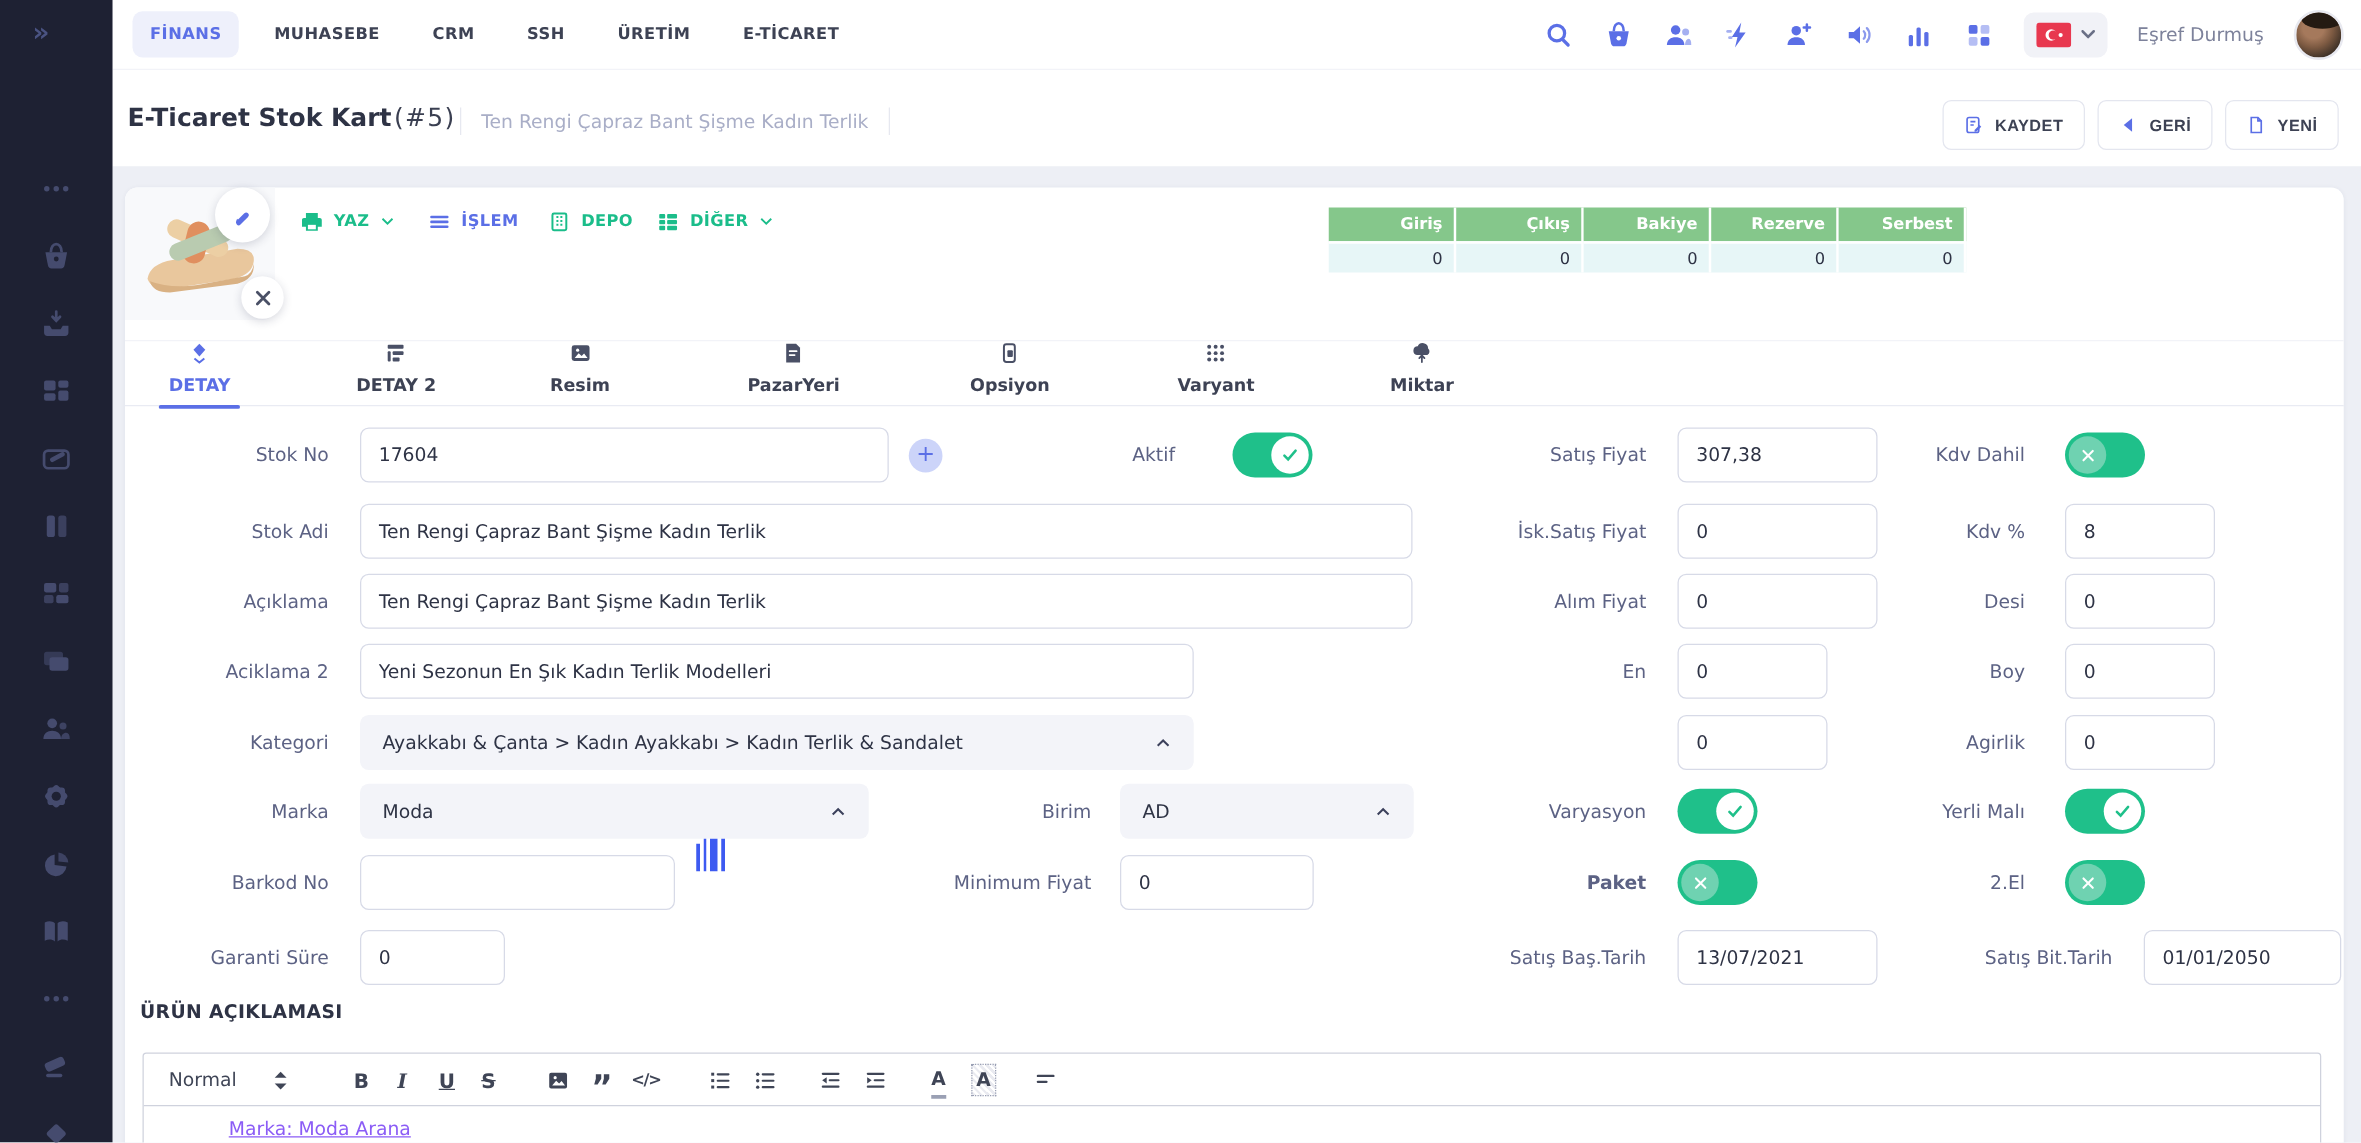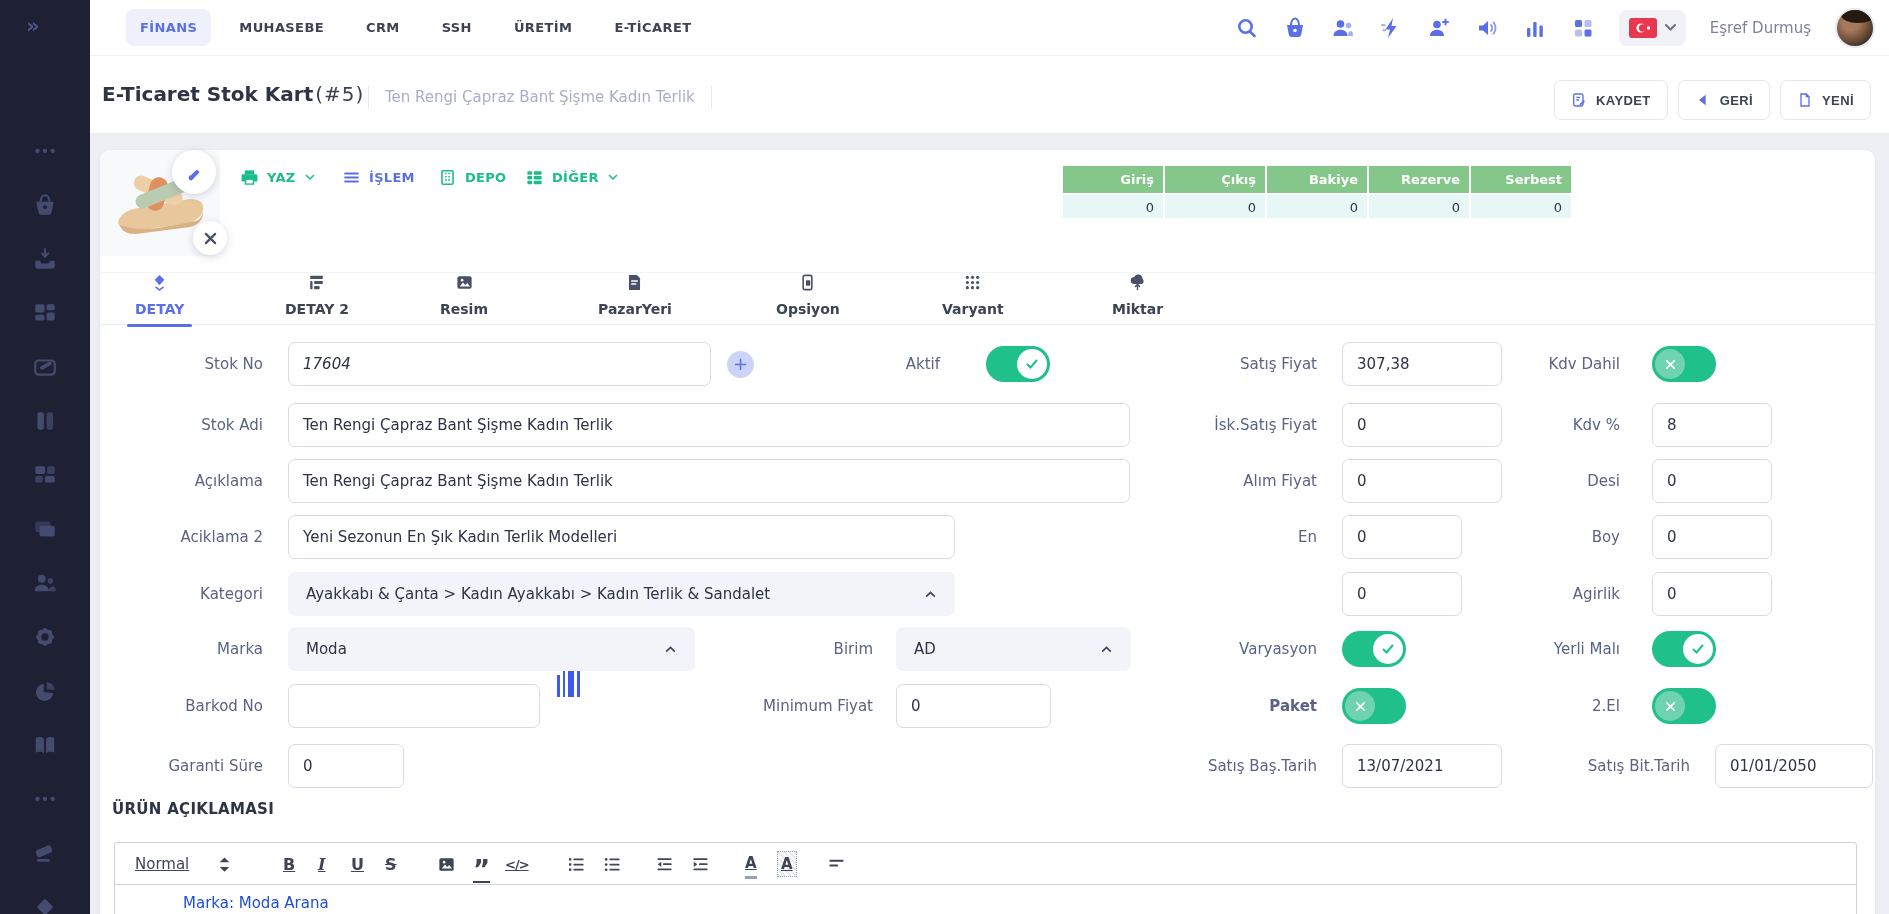--- a/index.html
+++ b/index.html
@@ -8,21 +8,21 @@
   .app { position:relative; width:1889px; height:914px; }
 
   
   .sidebar { position:absolute; left:0; top:0; width:90px; height:914px; background:#1e2133; z-index:30; }
   .sb-expand { position:absolute; left:26px; top:14px; color:#4a5382; font-size:21px; font-weight:bold; letter-spacing:-4px; cursor:pointer; }
   .sb-icons { position:absolute; left:0; top:138px; width:90px; display:flex; flex-direction:column; align-items:center; gap:28px; }
   .sb-icons svg { width:26px; height:26px; fill:#454b6e; flex:0 0 auto; }
 
   
   .navbar { position:absolute; left:90px; top:0; right:0; height:55px; background:#fff; z-index:20; display:flex; align-items:center; }
-  .nav-items { display:flex; align-items:center; gap:14px; margin-left:36px; }
+  .nav-items { display:flex; align-items:center; gap:14px; margin-left:16px; }
   .navitem { font-size:13px; font-weight:bold; color:#3d4254; letter-spacing:.4px; padding:11px 14px; border-radius:8px; cursor:pointer; white-space:nowrap; }
   .navitem.active { background:#eef0fb; color:#5b6fe6; }
   .nav-right { position:absolute; right:14px; top:0; height:55px; display:flex; align-items:center; gap:24px; }
   .nav-ic { width:24px; height:24px; display:inline-flex; cursor:pointer; }
   .nav-ic svg { width:24px; height:24px; }
   .lang-btn { display:flex; align-items:center; gap:8px; background:#f1f2f7; border-radius:8px; padding:8px 10px; cursor:pointer; }
   .user-name { font-size:15px; color:#7d829b; white-space:nowrap; }
   .avatar { width:40px; height:40px; border-radius:50%; cursor:pointer;
     background:radial-gradient(circle at 38% 34%, #a5795c 0 26%, #7d5a42 48%, #3a2f26 78%, #20180f 100%);
     border:2px solid #e8e9f0; position:relative; overflow:hidden; }
@@ -73,24 +73,24 @@
   .toggle.on .knob { right:3px; background:#fff; }
   .toggle.off .knob { left:3px; background:#6fd2b1; }
   .plusbtn { position:absolute; left:627px; top:201px; width:27px; height:27px; border-radius:50%; background:#ccd4f9; color:#5b6fe6; font-size:18px; line-height:25px; text-align:center; cursor:pointer; }
   .barcode-ic { position:absolute; left:457px; top:521px; width:26px; height:26px; display:flex; align-items:flex-end; gap:3px; cursor:pointer; }
   .barcode-ic i { background:#3d5af1; display:block; }
 
   
   .ed-head { position:absolute; left:12px; top:650px; font-size:15px; font-weight:bold; color:#2e3345; letter-spacing:.3px; }
   .editor { position:absolute; left:14px; top:692px; width:1743px; height:210px; border:1px solid #cfd2dd; border-radius:3px; background:#fff; }
   .ed-toolbar { position:relative; height:42px; border-bottom:1px solid #cfd2dd; }
-  .ed-item { position:absolute; top:0; height:42px; display:flex; align-items:center; color:#3f4556; cursor:pointer;text-decoration:underline; }
+  .ed-item { position:absolute; top:0; height:42px; display:flex; align-items:center; color:#3f4556; cursor:pointer; }
   .ed-item svg { width:19px; height:19px; }
   .ed-content { position:relative; height:160px; }
-  .ed-text { position:absolute; left:68px; top:9px; font-size:15px; color:#1d4ed8; }
+  .ed-text { position:absolute; left:68px; top:9px; font-size:15px; color:#8b5cf6;text-decoration:underline; }
 
   .bold-g { font-weight:bold; font-size:16px; }
 </style>
 </head>
 <body>
 
 <div class="app">
 
   <div class="sidebar">
     <div class="sb-expand">»</div>
@@ -415,21 +415,21 @@
       <div class="tab" style="left:1012px;">
         <svg viewBox="0 0 24 24" fill="#4a5066">
             <path d="M7 14a4.5 4.5 0 0 1 .8-8.9A5.5 5.5 0 0 1 18.3 7.4 4 4 0 0 1 17.5 14z"></path>
             <path d="M12 21v-6M9.4 17l2.6-2.8 2.6 2.8" stroke="#4a5066" stroke-width="1.8" fill="none" stroke-linecap="round"></path>
           </svg>
         <span>Miktar</span>
       </div>
     </div>
 
     <div class="lbl" style="left:0; width:163px; top:192px;">Stok No</div>
-    <input class="inp" style="left: 188px; top: 192px; width: 423px; font-style: italic;" value="17604">
+    <input class="inp" style="left: 188px; top: 192px; width: 423px;" value="17604">
     <div class="plusbtn">+</div>
 
     <div class="lbl" style="left:690px; width:150px; top:192px;">Aktif</div>
     <div class="toggle on" style="left:886px; top:196px;">
       <span class="knob">
           <svg width="14" height="14" viewBox="0 0 14 14">
             <path d="M2.5 7.5l3 3 6-7" fill="none" stroke="#1fc08a" stroke-width="2" stroke-linecap="round"></path>
           </svg>
         </span>
     </div>

